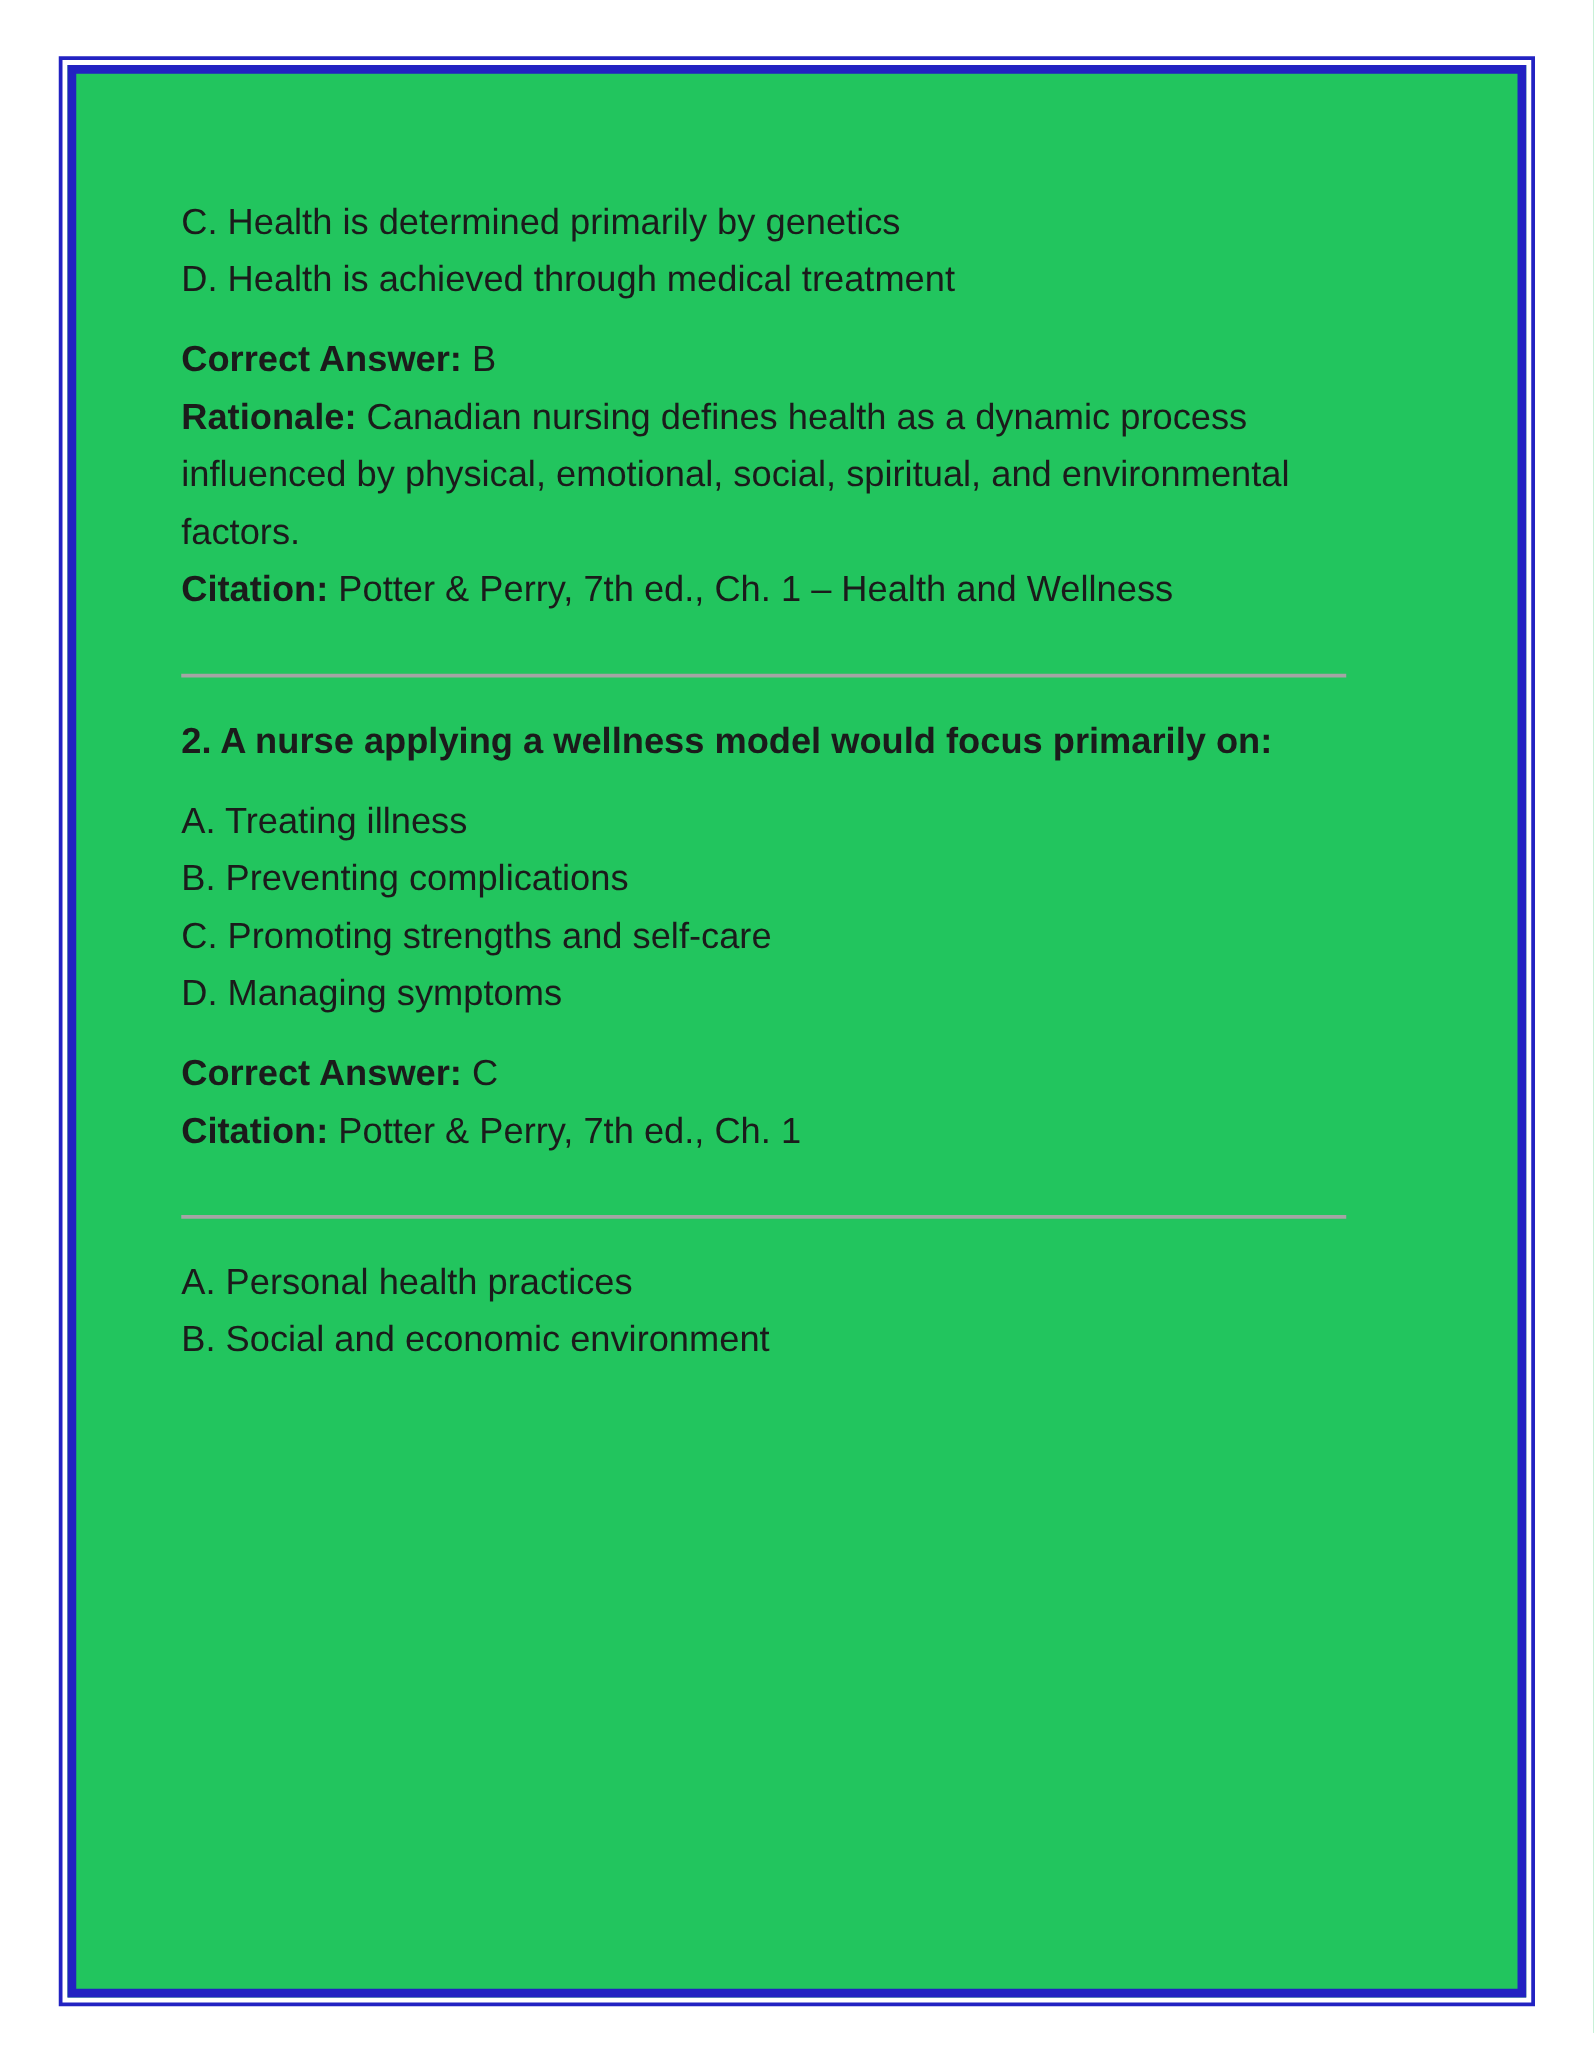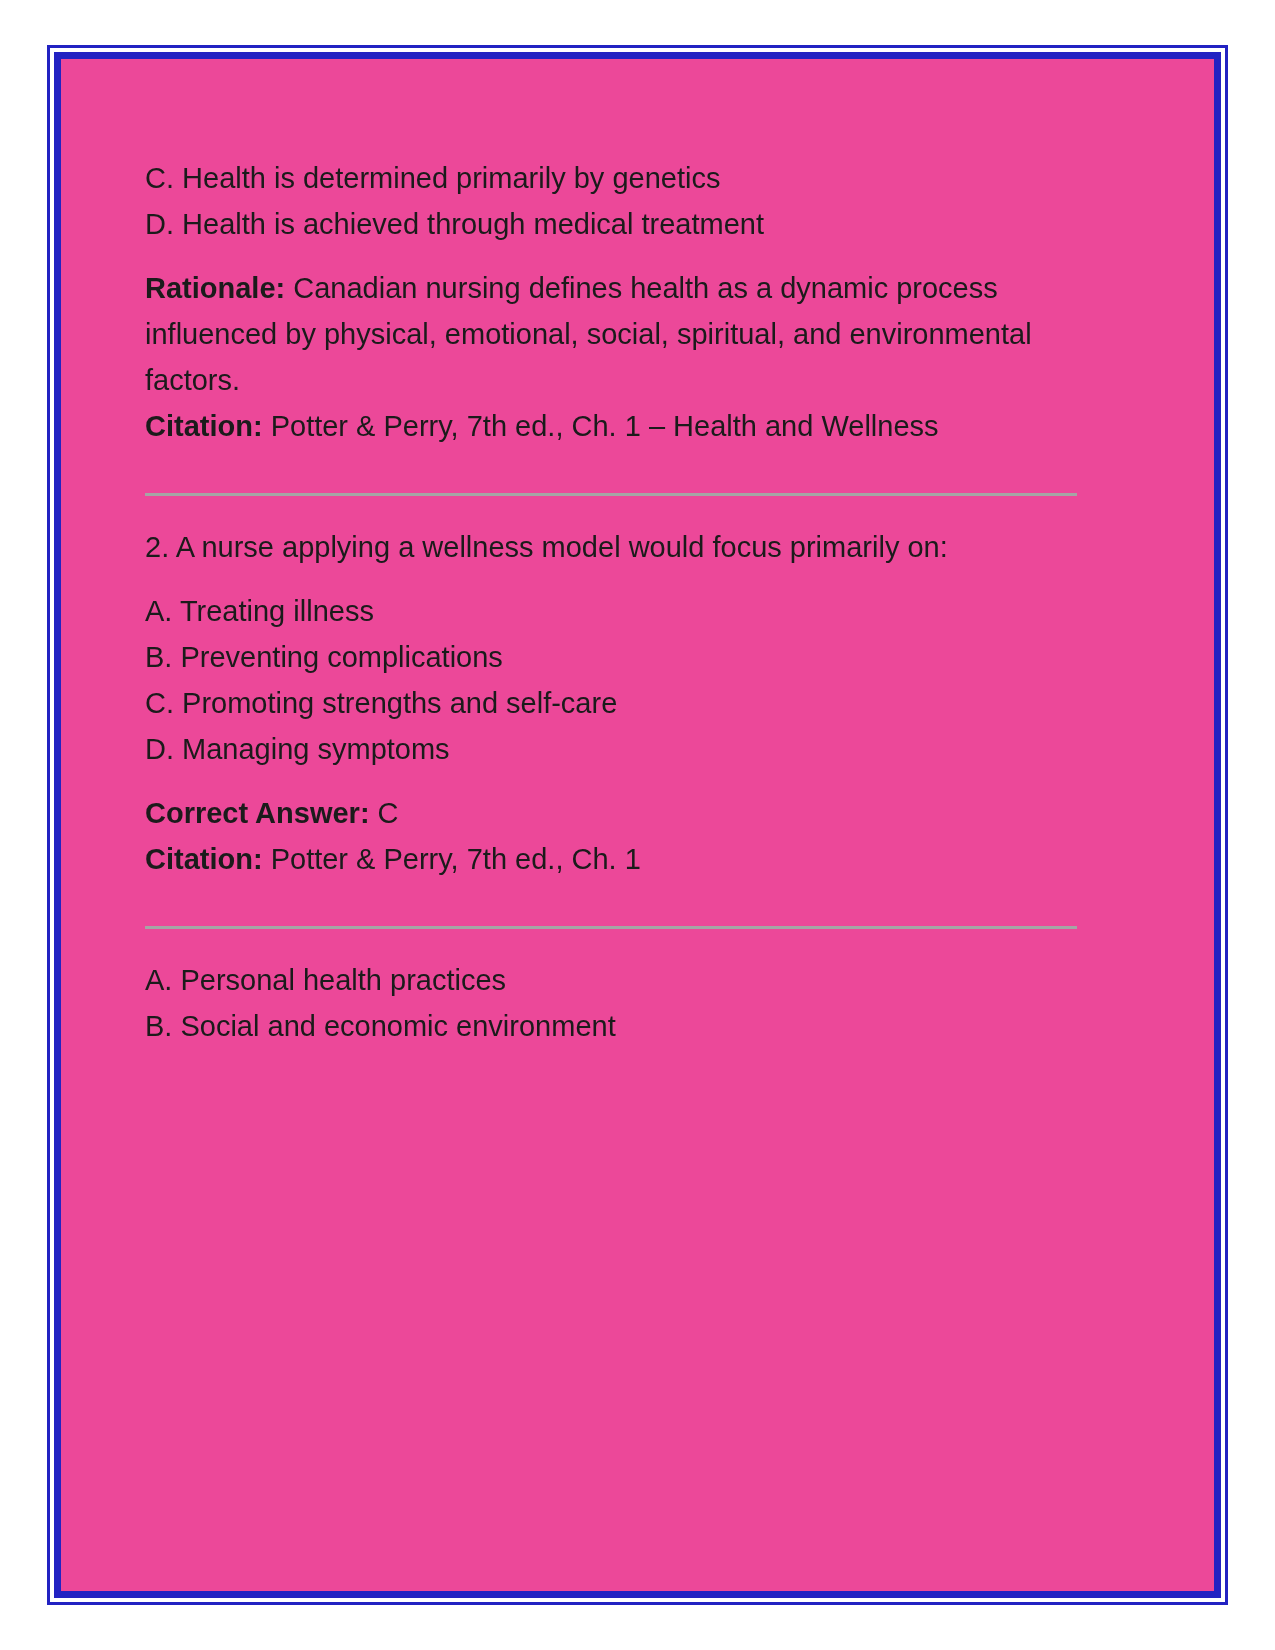--- a/index.html
+++ b/index.html
@@ -17,32 +17,32 @@
     overflow:hidden;
   }
   .border-outer{
     position:absolute;left:47px;top:45px;right:47px;bottom:45px;
     border:3px solid var(--border-blue);
   }
   .border-inner{
     position:absolute;left:4px;top:4px;right:4px;bottom:4px;
     border:7px solid var(--border-blue);
     overflow:hidden;
-    background:#ec4899;
+    background:#22c55e;
   }
   .content{
     padding:96px 0 0 84px;
     width:932px;
     font-size:29px;
     line-height:46px;
   }
   .line{margin:0;}
   .block{margin:0 0 18px 0;}
   .qheading{
-    font-weight:400;
+    font-weight:700;
     margin:12px 0 18px 0;
   }
   .divider{
     border:none;
     height:3px;
     background:var(--divider);
     width:100%;
     margin:44px 0 28px 0;
   }
   strong{font-weight:700;}
@@ -53,20 +53,24 @@
 <div class="border-outer">
   <div class="border-inner">
     <div class="content">
 
       <section>
         <div class="block">
           <div class="line">C. Health is determined primarily by genetics</div>
           <div class="line">D. Health is achieved through medical treatment</div>
         </div>
         <div class="block">
+          <div class="line">
+            <strong>Correct Answer:</strong>
+            <span>B</span>
+          </div>
           <div class="line">
             <strong>Rationale:</strong>
             <span>Canadian nursing defines health as a dynamic process influenced by physical, emotional, social, spiritual, and environmental factors.</span>
           </div>
           <div class="line">
             <strong>Citation:</strong>
             <span>Potter &amp; Perry, 7th ed., Ch. 1 – Health and Wellness</span>
           </div>
         </div>
       </section>

